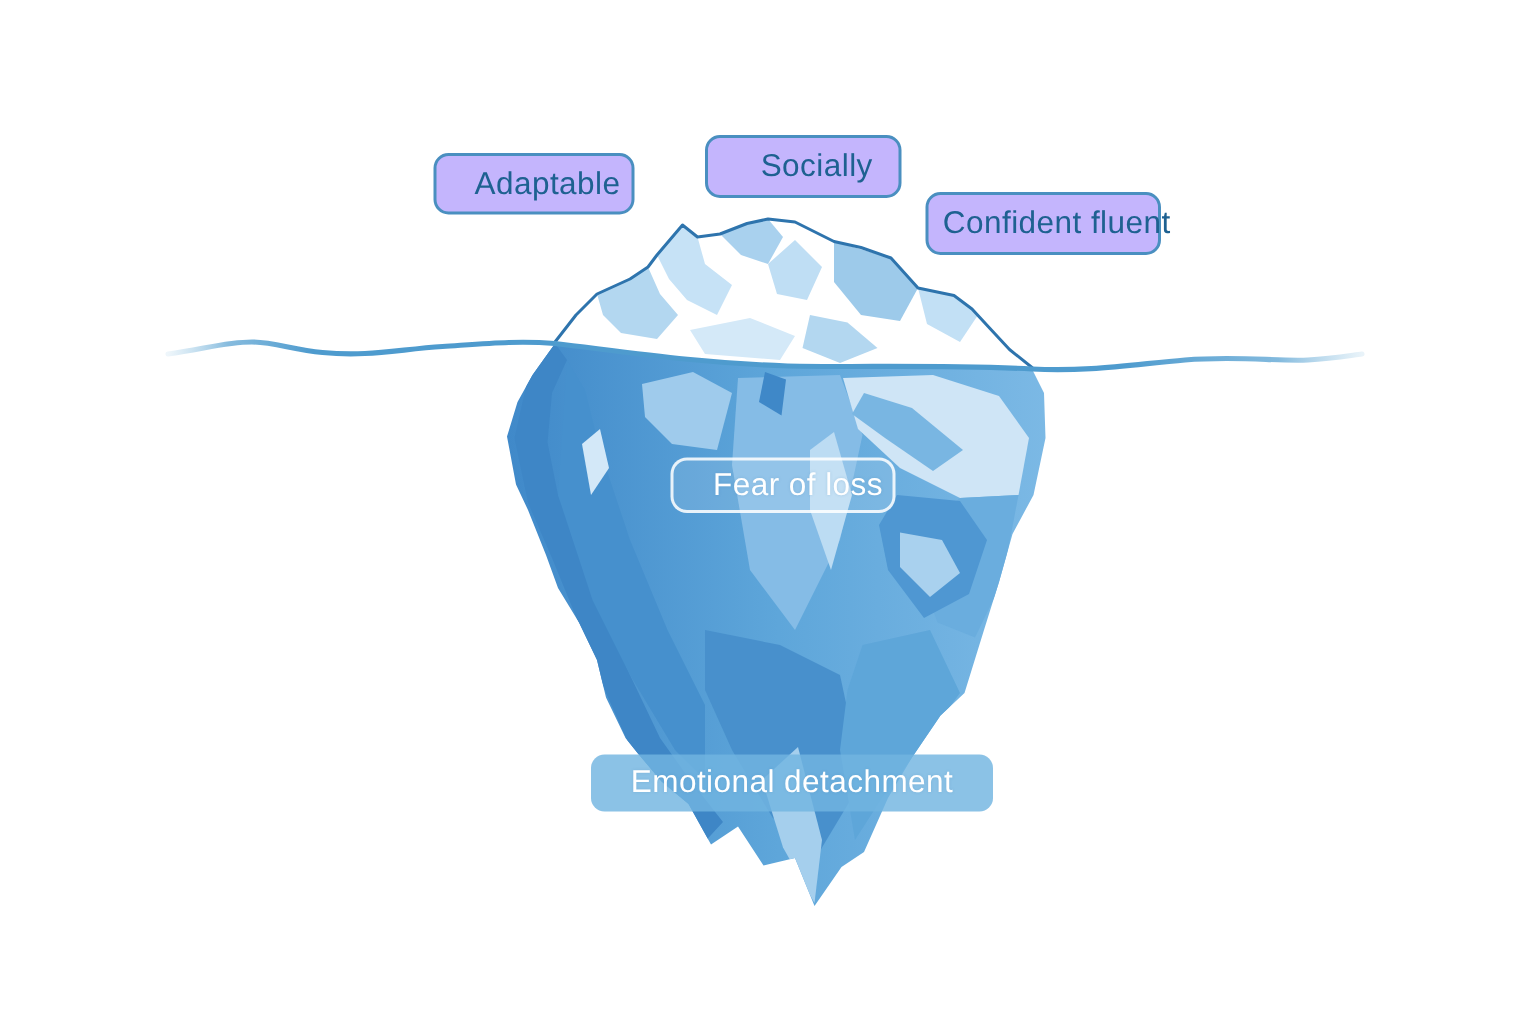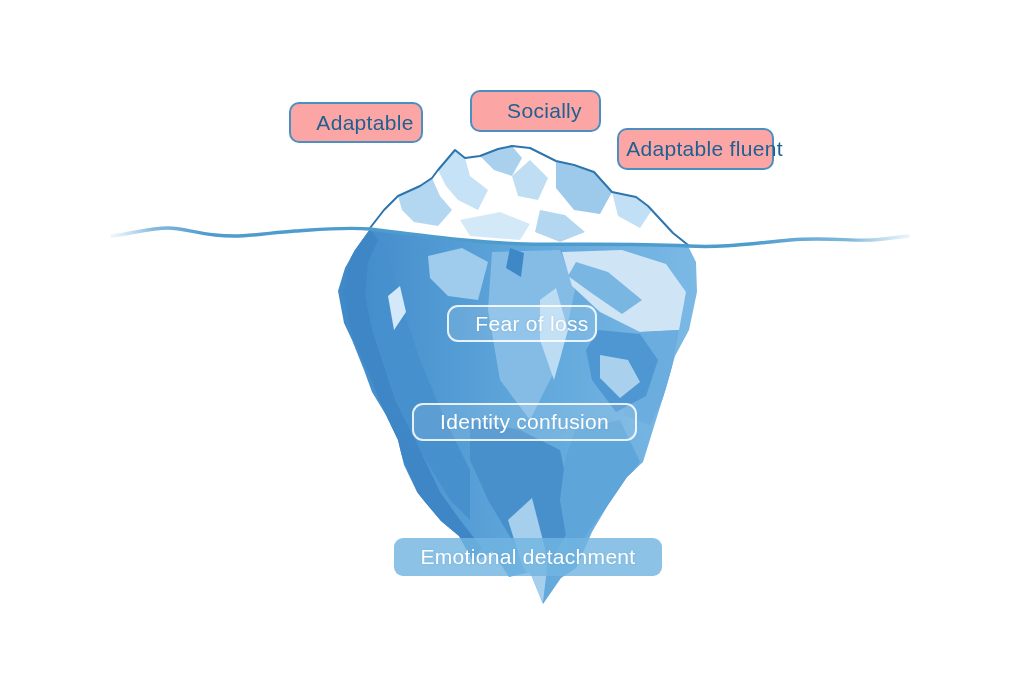--- a/index.html
+++ b/index.html
@@ -16,21 +16,21 @@
     position:absolute;
     display:flex;align-items:center;justify-content:center;
     box-sizing:border-box;
     white-space:nowrap;
     letter-spacing:.3px;
   }
   .above-label{
     border:2px solid #4a8fc0;
     border-radius:10px;
     color:#1e6191;
-    background:#fca5a5;
+    background:#c4b5fd;
     font-size:21px;
     padding-left:18px;
   }
   .below-label{
     border-radius:11px;
     color:#ffffff;
     font-size:21px;
     text-shadow:0 0 2px rgba(70,130,180,.25);
   }
   .outlined{
@@ -41,21 +41,21 @@
     border:none;
     background:rgba(114,181,224,.82);
     border-radius:9px;
   }
   
   #lbl-adaptable{left:289px;top:102px;width:134px;height:41px;}
   #lbl-confident{left:470px;top:90px;width:131px;height:42px;}
   #lbl-socially{left:617px;top:128px;width:157px;height:42px;}
   #lbl-fear{left:447px;top:305px;width:150px;height:37px;padding-left:20px;}
   #lbl-identity{left:412px;top:403px;width:225px;height:38px;}
-  #lbl-emotional{left:394px;top:503px;width:268px;height:38px;margin-top:35px;}
+  #lbl-emotional{left:394px;top:503px;width:268px;height:38px;}
 </style>
 </head>
 <body>
 
 <div class="stage">
 
   <svg width="1024" height="683" viewBox="0 0 1024 683">
     <defs>
       <linearGradient id="waterGrad" gradientUnits="userSpaceOnUse" x1="112" y1="0" x2="908" y2="0">
         <stop offset="0" stop-color="#8fc3e2" stop-opacity="0.15"></stop>
@@ -123,26 +123,23 @@
     <path d="M112,236 C135,233 150,228 168,228 C182,228 195,233 215,235 C245,238 265,233 295,231 C325,229 345,227 370,229 C420,235 465,242 525,244 C575,245 625,243 688,246 C725,248 755,243 790,240 C825,237 850,241 872,240 C888,239 900,237 908,236" fill="none" stroke="url(#waterGrad)" stroke-width="3.4" stroke-linecap="round"></path>
   </svg>
 
   <div class="trait-label above-label" id="lbl-adaptable">
     <span>Adaptable</span>
   </div>
   <div class="trait-label above-label" id="lbl-confident">
     <span>Socially</span>
   </div>
   <div class="trait-label above-label" id="lbl-socially">
-    <span>Adaptable fluent</span>
+    <span>Confident fluent</span>
   </div>
 
   <div class="trait-label below-label outlined" id="lbl-fear">
     <span>Fear of loss</span>
-  </div>
-  <div class="trait-label below-label outlined" id="lbl-identity">
-    <span>Identity confusion</span>
   </div>
   <div class="trait-label below-label filled" id="lbl-emotional">
     <span>Emotional detachment</span>
   </div>
 
 </div>
 
 </body></html>

